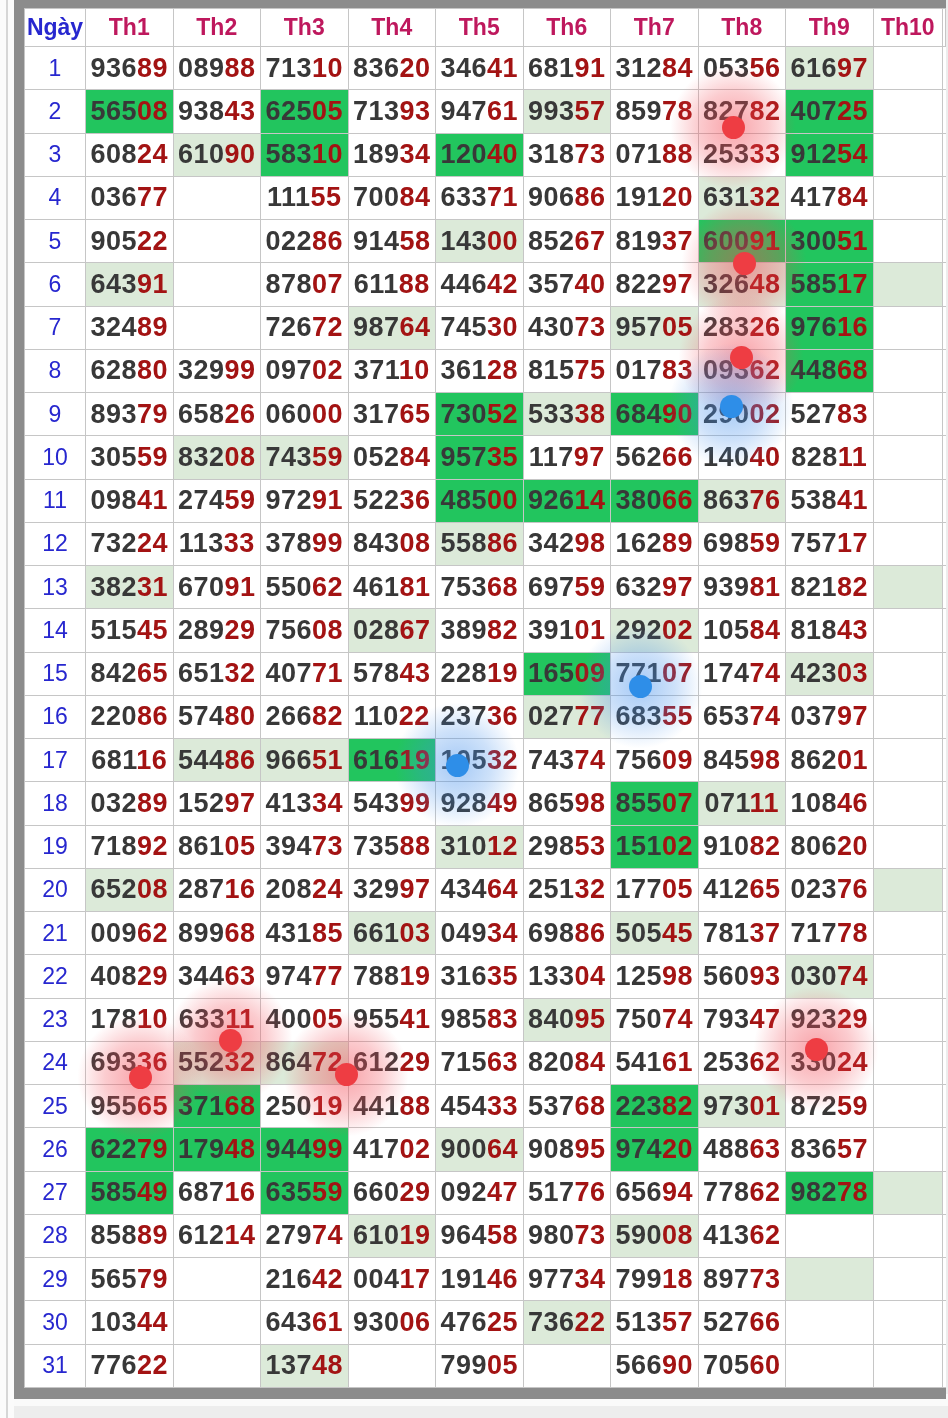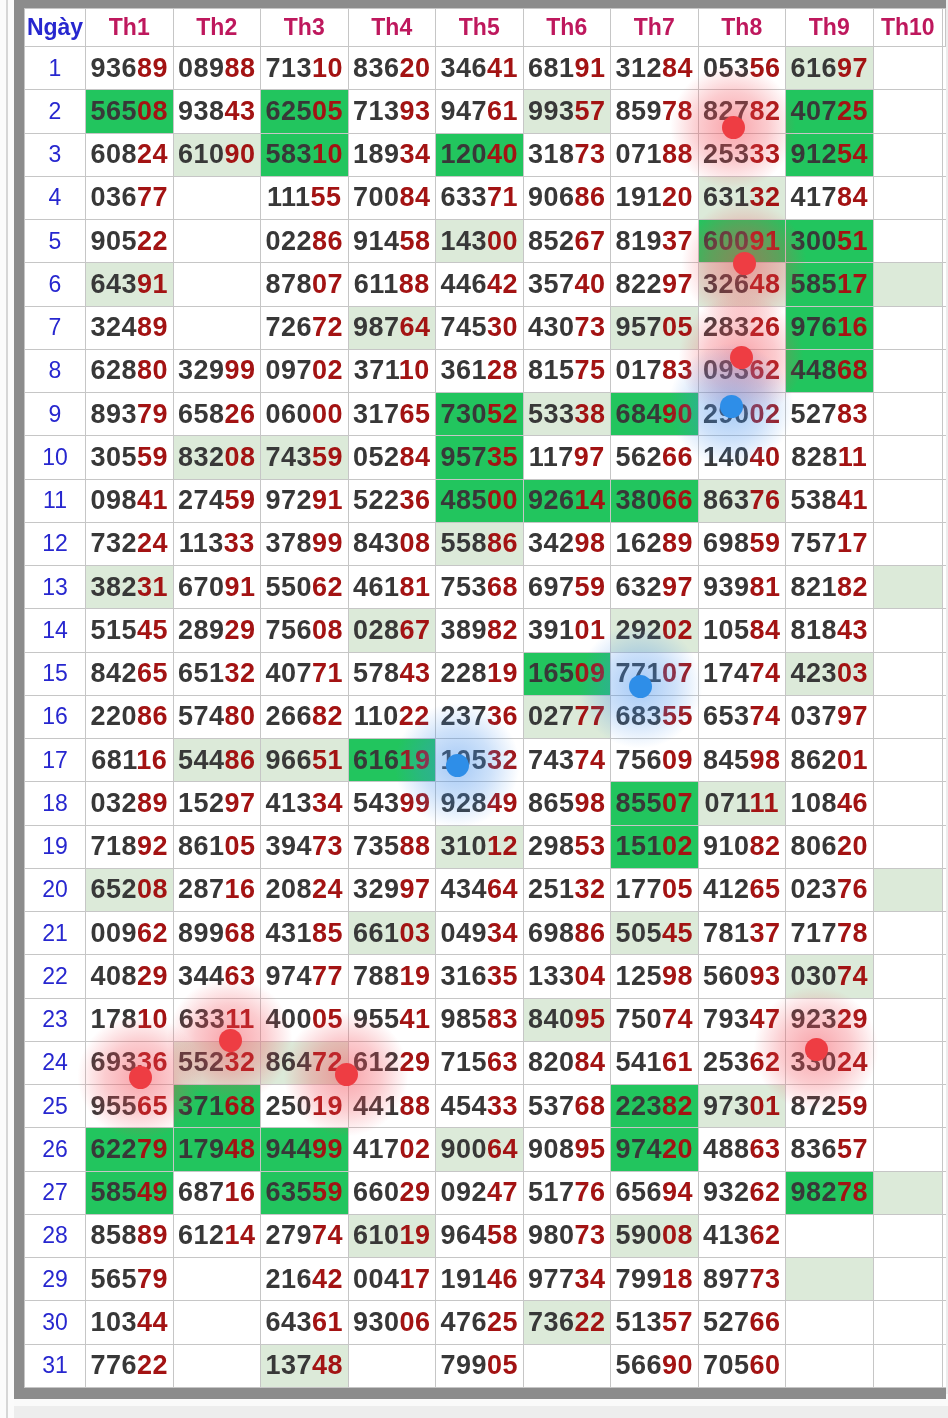--- a/index.html
+++ b/index.html
@@ -452,21 +452,21 @@
         </tr>
         <tr>
           <td class="day">27</td>
           <td class="num bg-o"><span class="d">585</span><span class="r">49</span></td>
           <td class="num"><span class="d">687</span><span class="r">16</span></td>
           <td class="num bg-o"><span class="d">635</span><span class="r">59</span></td>
           <td class="num"><span class="d">660</span><span class="r">29</span></td>
           <td class="num"><span class="d">092</span><span class="r">47</span></td>
           <td class="num"><span class="d">517</span><span class="r">76</span></td>
           <td class="num"><span class="d">656</span><span class="r">94</span></td>
-          <td class="num"><span class="d">932</span><span class="r">62</span></td>
+          <td class="num"><span class="d">778</span><span class="r">62</span></td>
           <td class="num bg-o"><span class="d">982</span><span class="r">78</span></td>
           <td class="num bg-g"></td>
           <td class="sliver"></td>
         </tr>
         <tr>
           <td class="day">28</td>
           <td class="num"><span class="d">858</span><span class="r">89</span></td>
           <td class="num"><span class="d">612</span><span class="r">14</span></td>
           <td class="num"><span class="d">279</span><span class="r">74</span></td>
           <td class="num bg-g"><span class="d">610</span><span class="r">19</span></td>

